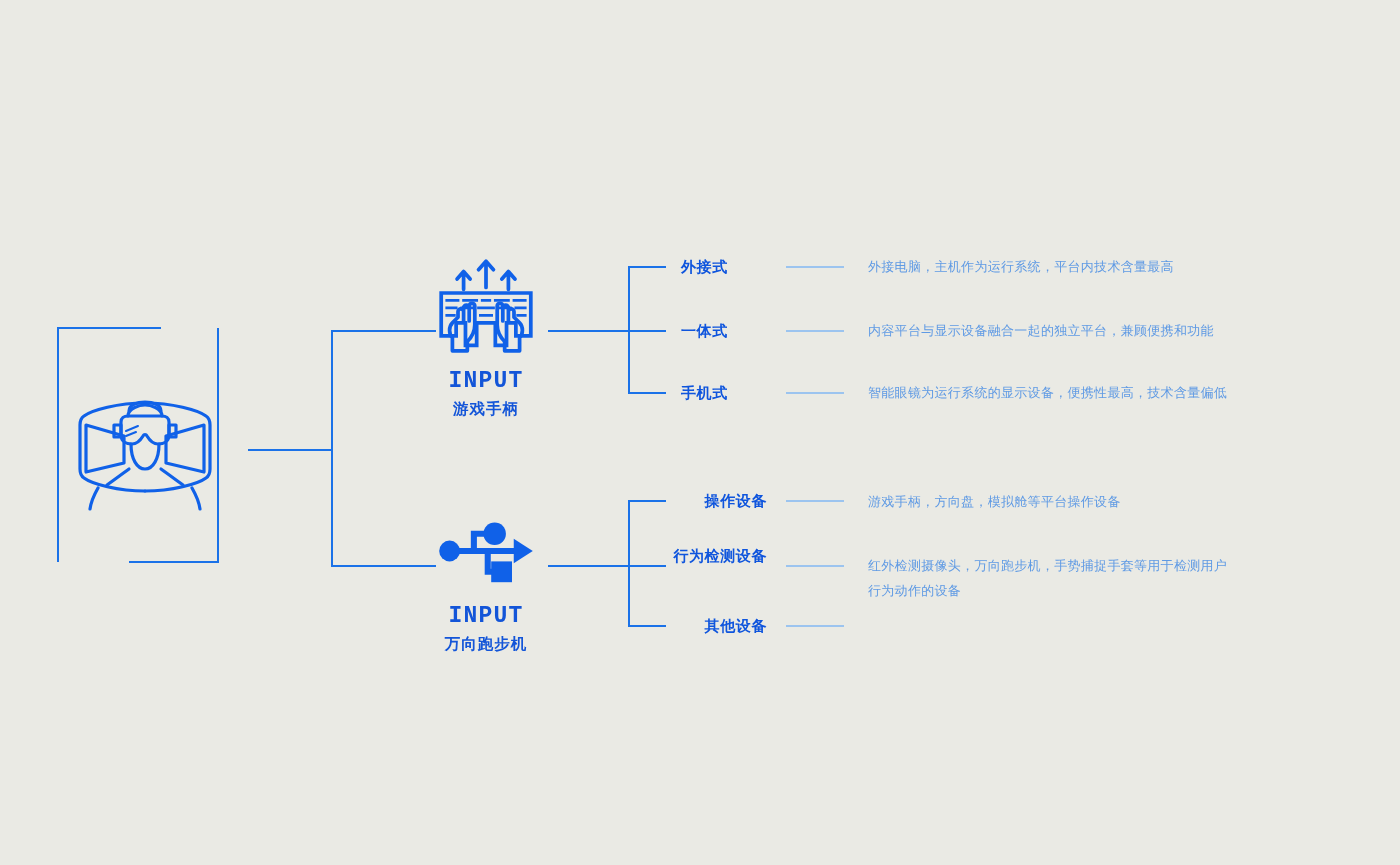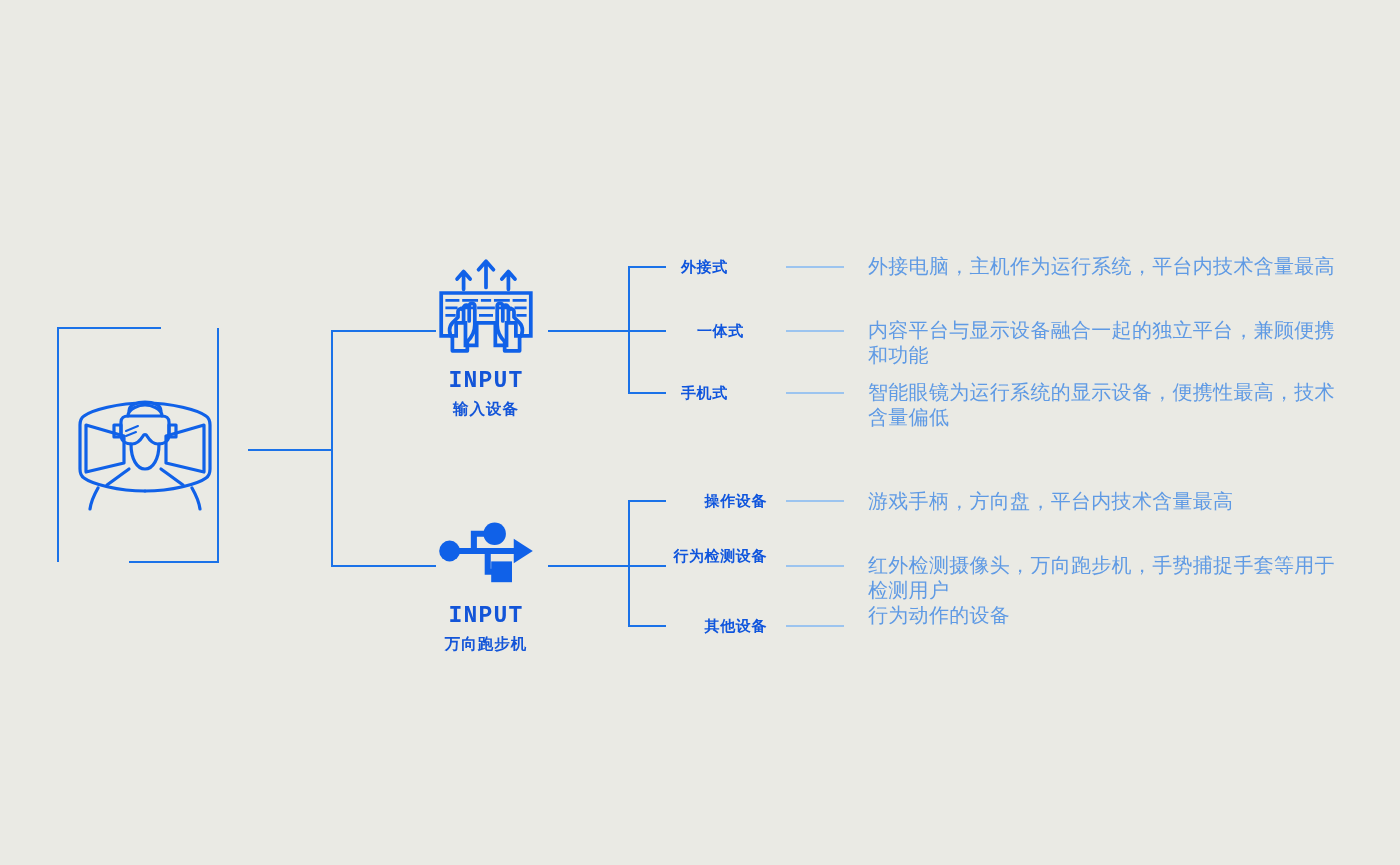--- a/index.html
+++ b/index.html
@@ -80,21 +80,21 @@
     font-weight: 700;
     letter-spacing: 0.6px;
     color: #0f55dd;
     white-space: nowrap;
     transform: translateY(-50%);
   }
   .leaf-label.align-right { text-align: right; }
 
   .leaf-desc {
     position: absolute;
-    font-size: 20px;
+    font-size: 13px;
     line-height: 25px;
     letter-spacing: 0.3px;
     color: #5f9ae4;
     white-space: pre-line;
     width: 470px;
   }
 
   .stub {
     position: absolute;
     height: 1.5px;
@@ -183,32 +183,32 @@
             <path d="M18 64 L26 64 M54 64 L66 64 M94 64 L102 64"></path>
           </g>
 
           <path d="M30 60 C30 56, 36 56, 36 60 L36 70 L36 56 C36 52, 42 52, 42 56 L42 70 L42 54 C42 50, 48 50, 48 54 L48 74 C48 82, 44 88, 40 92 L40 102 L24 102 L24 88 C20 84, 20 76, 24 72 L30 66 Z" stroke-linejoin="round"></path>
 
           <path d="M90 60 C90 56, 84 56, 84 60 L84 70 L84 56 C84 52, 78 52, 78 56 L78 70 L78 54 C78 50, 72 50, 72 54 L72 74 C72 82, 76 88, 80 92 L80 102 L96 102 L96 88 C100 84, 100 76, 96 72 L90 66 Z" stroke-linejoin="round"></path>
         </g>
       </svg>
     </div>
     <div class="cat-title">INPUT</div>
-    <div class="cat-sub">输入设备</div>
+    <div class="cat-sub">游戏手柄</div>
   </div>
 
   <div class="line-h" style="left:548px; top:330px; width:81px;"></div>
   <div class="line-v" style="left:628px; top:266px; height:127px;"></div>
 
   <div class="stub" style="left:628px; top:266px; width:38px;"></div>
   <div class="stub" style="left:628px; top:330px; width:38px;"></div>
   <div class="stub" style="left:628px; top:392px; width:38px;"></div>
 
   <div class="leaf-label" style="left:681px; top:267px;">外接式</div>
-  <div class="leaf-label" style="left:681px; top:331px;margin-left:16px;">一体式</div>
+  <div class="leaf-label" style="left:681px; top:331px;">一体式</div>
   <div class="leaf-label" style="left:681px; top:393px;">手机式</div>
 
   <div class="dashlink" style="left:786px; top:266px; width:58px;"></div>
   <div class="dashlink" style="left:786px; top:330px; width:58px;"></div>
   <div class="dashlink" style="left:786px; top:392px; width:58px;"></div>
 
   <div class="leaf-desc" style="left:868px; top:254px;">外接电脑，主机作为运行系统，平台内技术含量最高</div>
   <div class="leaf-desc" style="left:868px; top:318px;">内容平台与显示设备融合一起的独立平台，兼顾便携和功能</div>
   <div class="leaf-desc" style="left:868px; top:380px;">智能眼镜为运行系统的显示设备，便携性最高，技术含量偏低</div>
 
@@ -245,17 +245,17 @@
   <div class="stub" style="left:628px; top:625px; width:38px;"></div>
 
   <div class="leaf-label align-right" style="left:567px; top:501px; width:200px;">操作设备</div>
   <div class="leaf-label align-right" style="left:567px; top:556px; width:200px;">行为检测设备</div>
   <div class="leaf-label align-right" style="left:567px; top:626px; width:200px;text-align:right;">其他设备</div>
 
   <div class="dashlink" style="left:786px; top:500px; width:58px;"></div>
   <div class="dashlink" style="left:786px; top:565px; width:58px;"></div>
   <div class="dashlink" style="left:786px; top:625px; width:58px;"></div>
 
-  <div class="leaf-desc" style="left:868px; top:489px;">游戏手柄，方向盘，平台内技术含量最高</div>
+  <div class="leaf-desc" style="left:868px; top:489px;">游戏手柄，方向盘，模拟舱等平台操作设备</div>
   <div class="leaf-desc" style="left:868px; top:553px;">红外检测摄像头，万向跑步机，手势捕捉手套等用于检测用户
 行为动作的设备</div>
 
 </div>
 
 </body></html>

